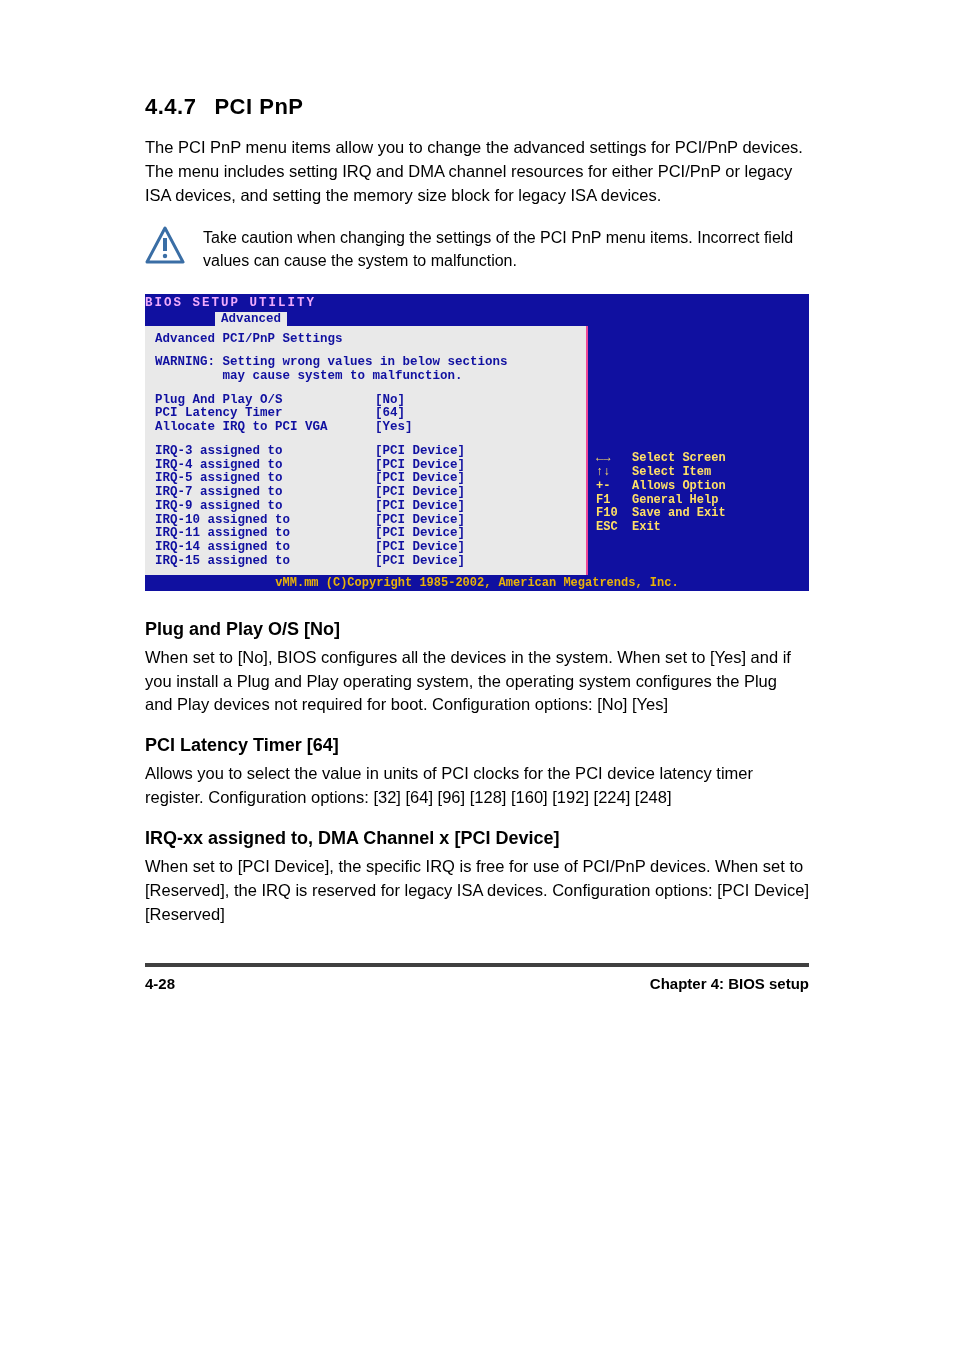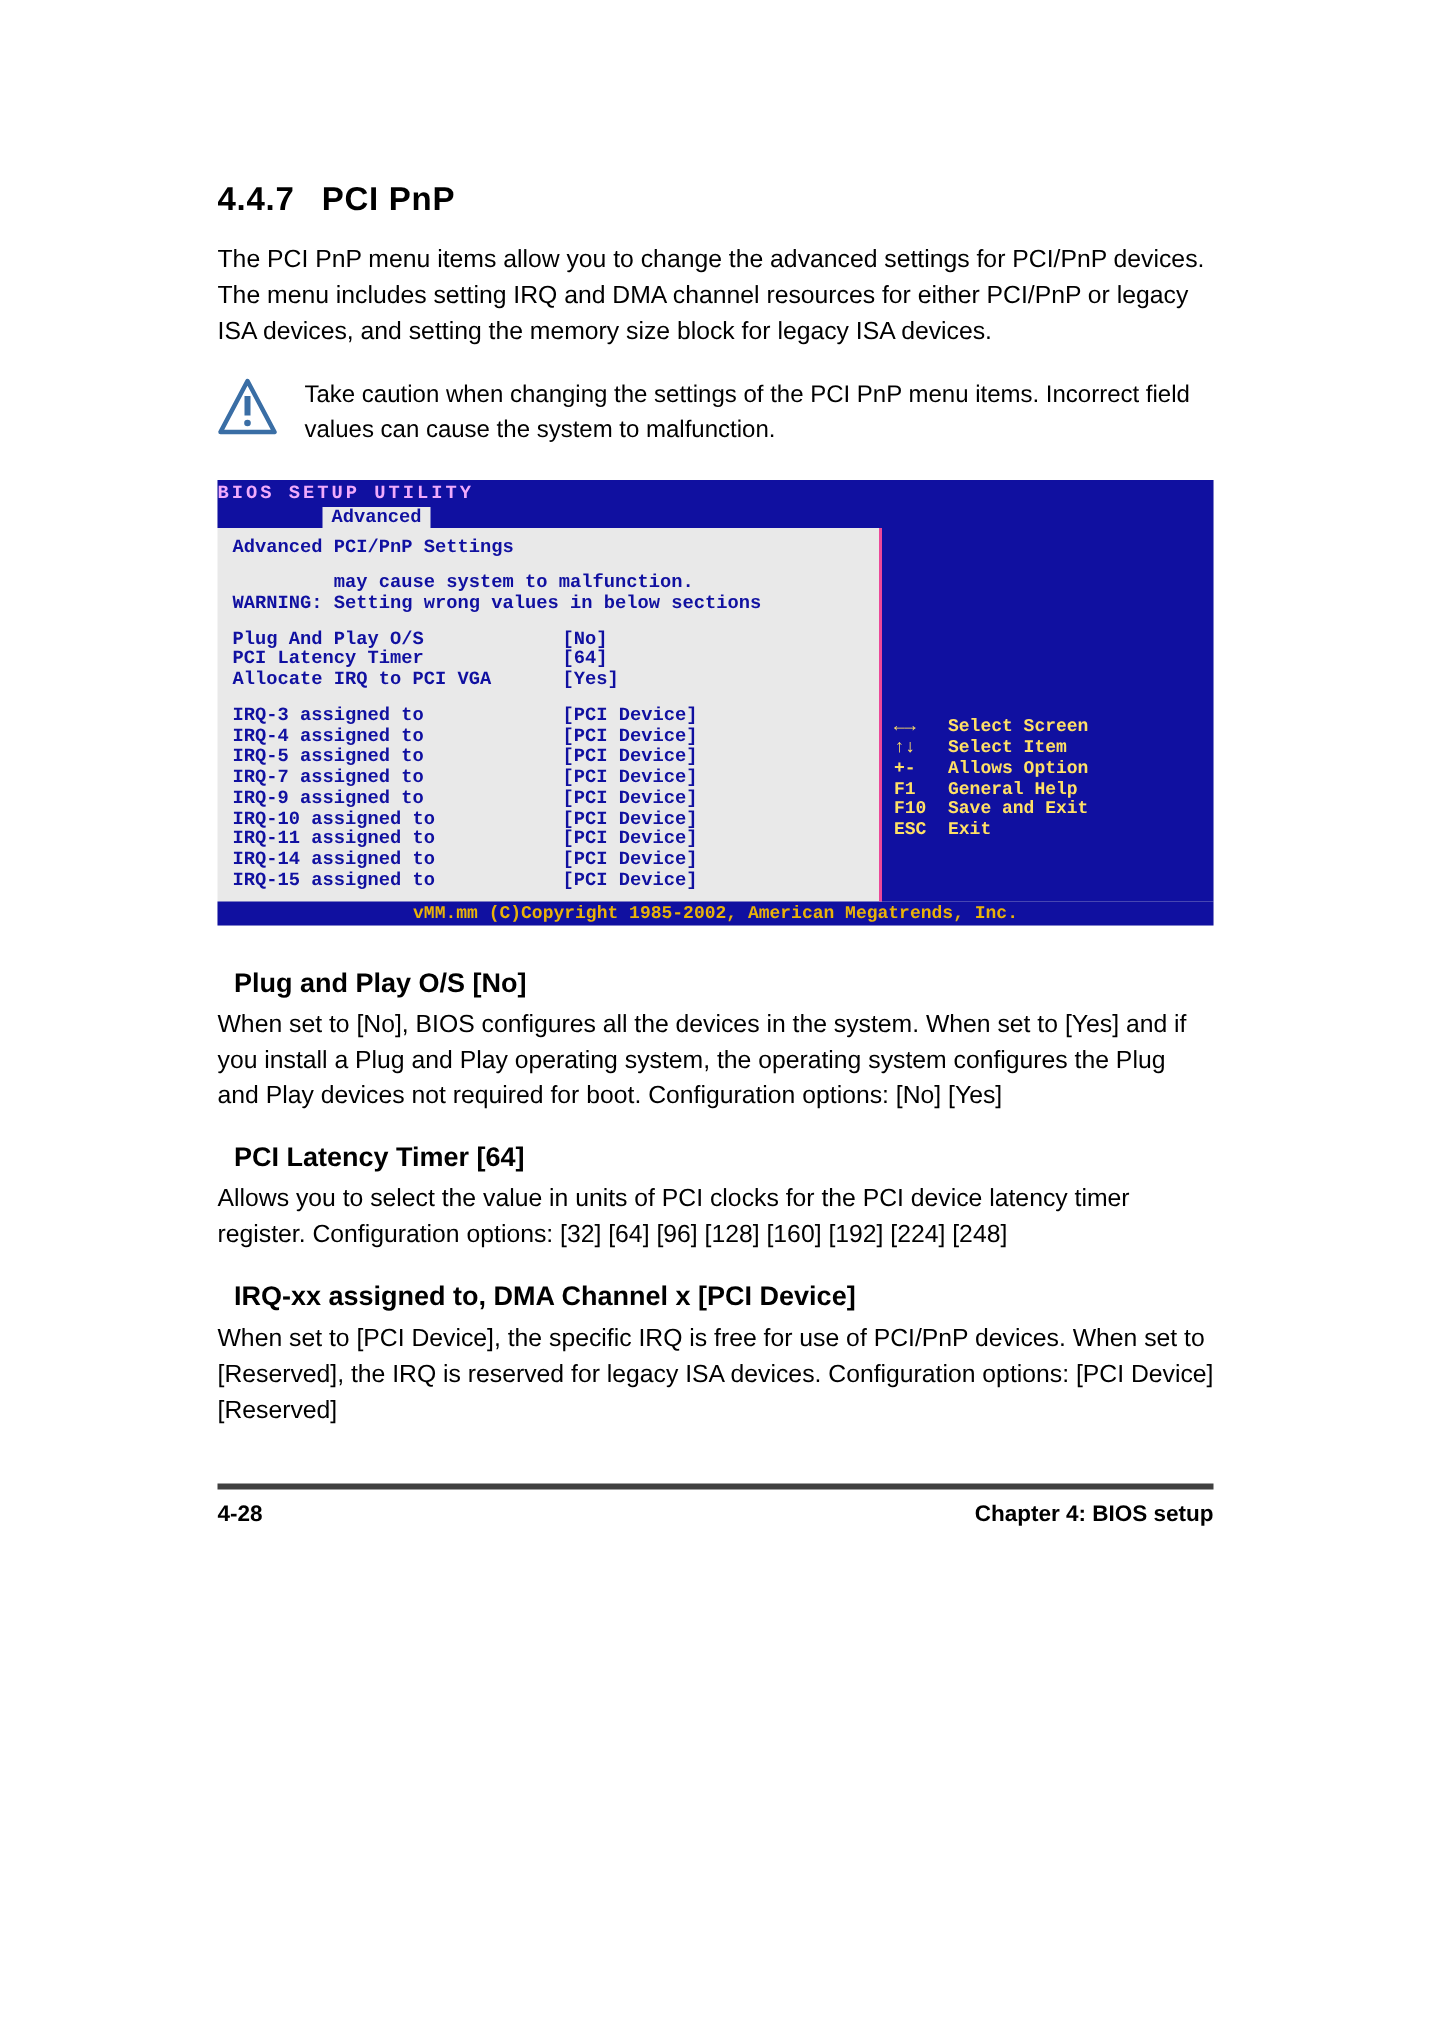--- a/index.html
+++ b/index.html
@@ -4,21 +4,21 @@
 <style>
   body {
     margin: 0;
     padding: 0;
     background: #fff;
     font-family: Arial, Helvetica, sans-serif;
     color: #000;
     width: 954px;
   }
   .page {
-    padding: 120px 145px 40px 145px;
+    padding: 94px 145px 40px 145px;
   }
   h2.section-number {
     font-size: 22px;
     font-weight: bold;
     margin: 0 0 16px 0;
     letter-spacing: 0.5px;
   }
   .section-number .num { margin-right: 18px; }
   p.body {
     font-size: 16.5px;
@@ -120,21 +120,21 @@
     background: #1010a0;
     color: #eab308;
     text-align: center;
     font-weight: bold;
     padding: 1px 0;
     font-size: 12px;
   }
   h3.sub {
     font-size: 18px;
     font-weight: bold;
-    margin: 14px 0 6px 11px;
+    margin: 14px 0 6px 0;
   }
   .page-footer {
     border-top: 4px solid #404040;
     margin-top: 36px;
     padding-top: 8px;
     display: flex;
     justify-content: space-between;
     font-size: 15px;
   }
   .page-footer .pn { font-weight: bold; }
@@ -164,22 +164,22 @@
 
   <div class="bios-box">
     <div class="bios-titlebar">BIOS SETUP UTILITY</div>
     <div class="bios-tabrow">
       <span class="bios-tab">Advanced</span>
     </div>
     <div class="bios-body">
       <div class="bios-left">
         <div class="bios-left-title">Advanced PCI/PnP Settings</div>
         <div class="bios-warning">
+          <div>WARNING: Setting wrong values in below sections</div>
           <div style="white-space:pre;">         may cause system to malfunction.</div>
-          <div>WARNING: Setting wrong values in below sections</div>
         </div>
         <div class="bios-settings">
           <div class="bios-row">
               <span class="lbl">Plug And Play O/S</span>
               <span>[No]</span>
             </div>
           <div class="bios-row">
               <span class="lbl">PCI Latency Timer</span>
               <span>[64]</span>
             </div>

